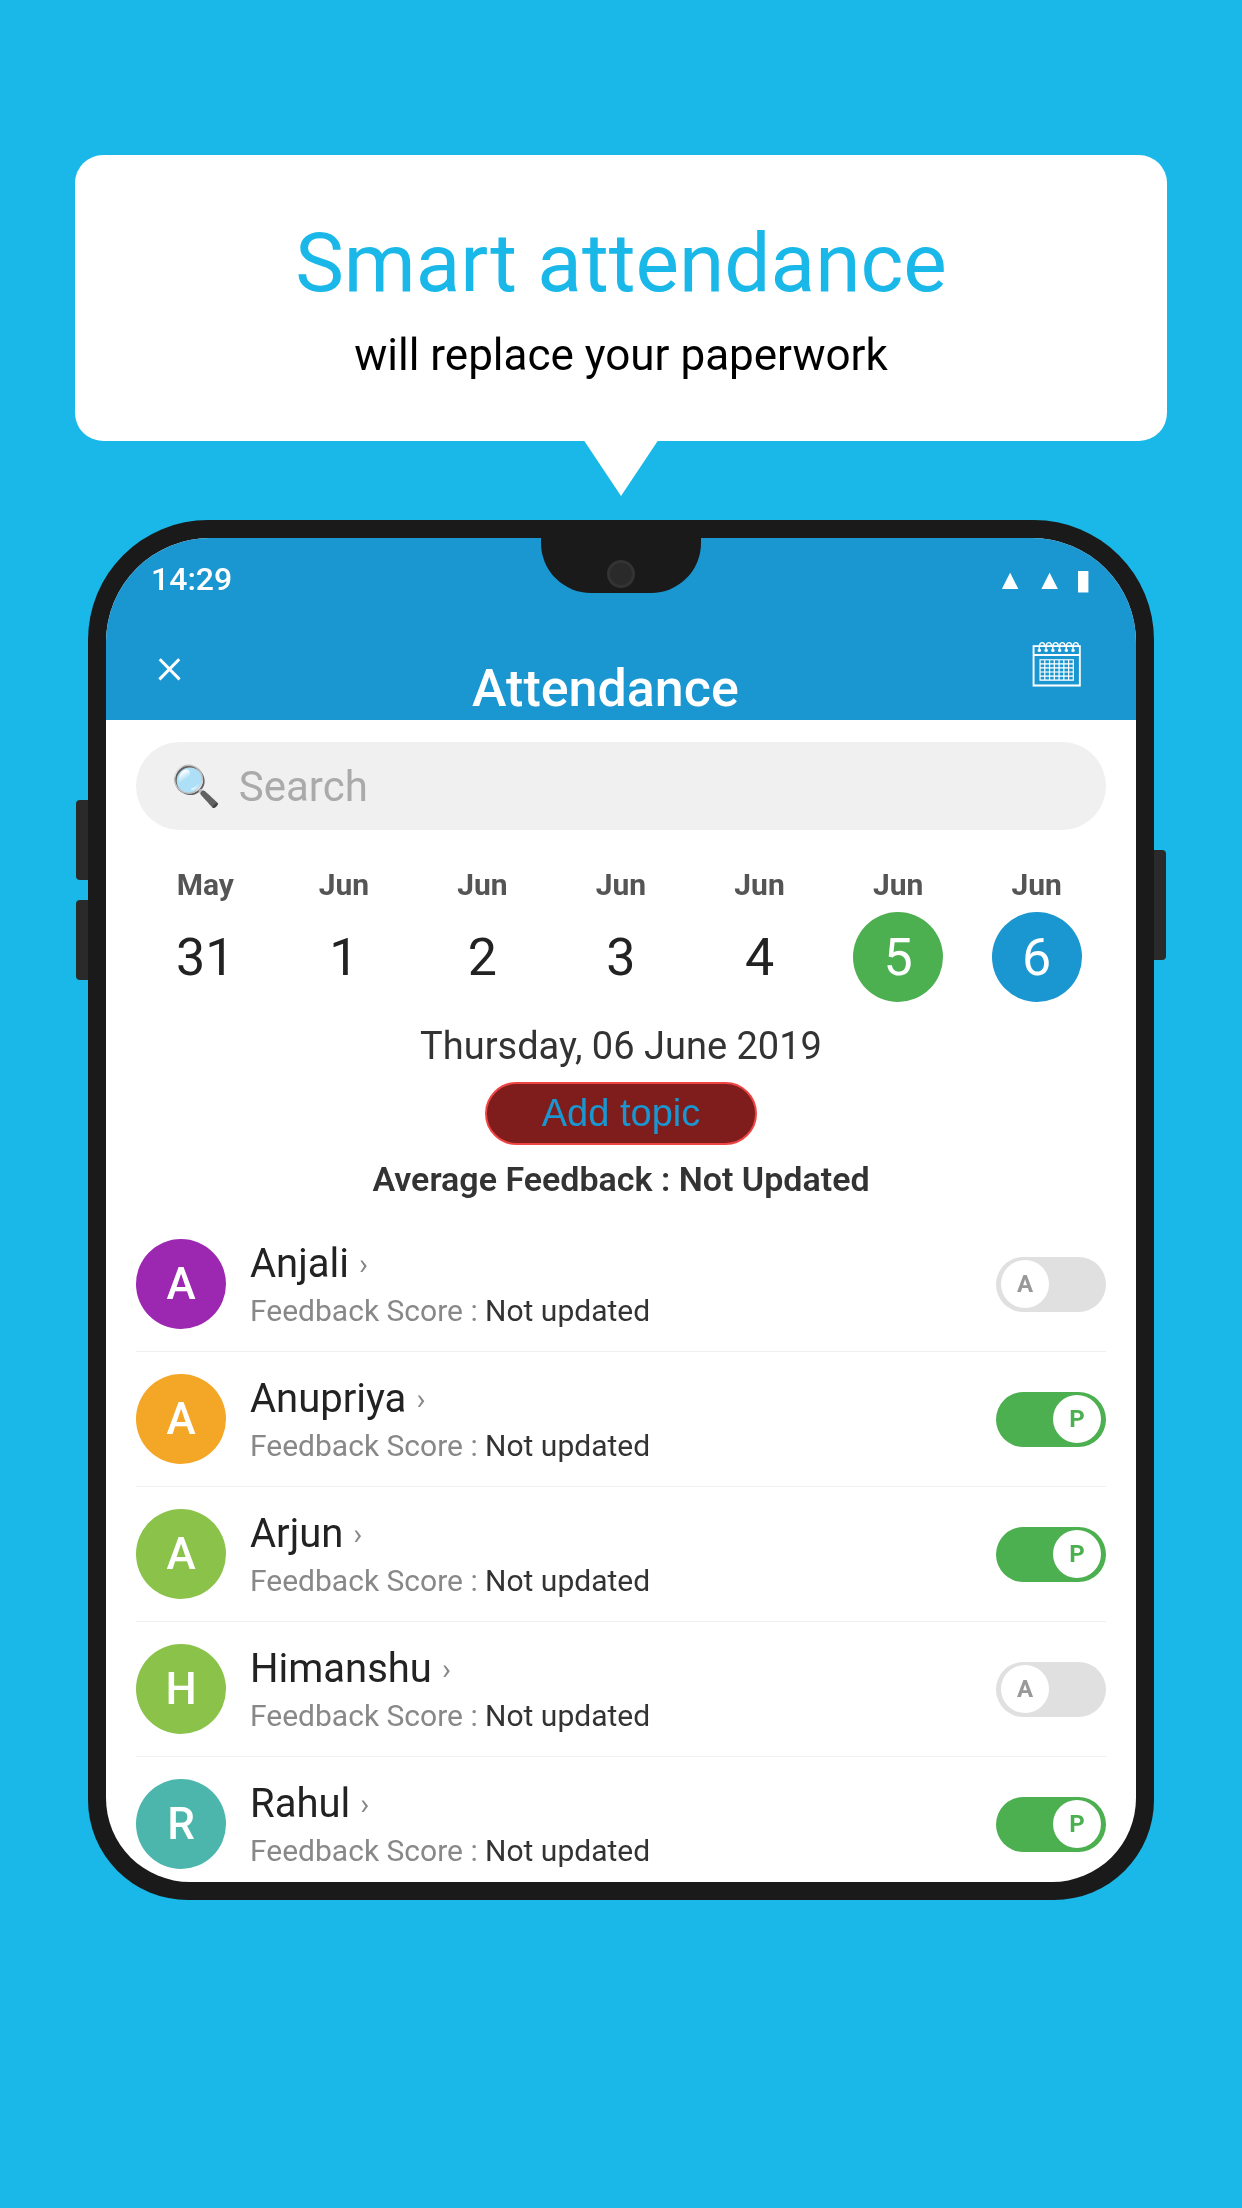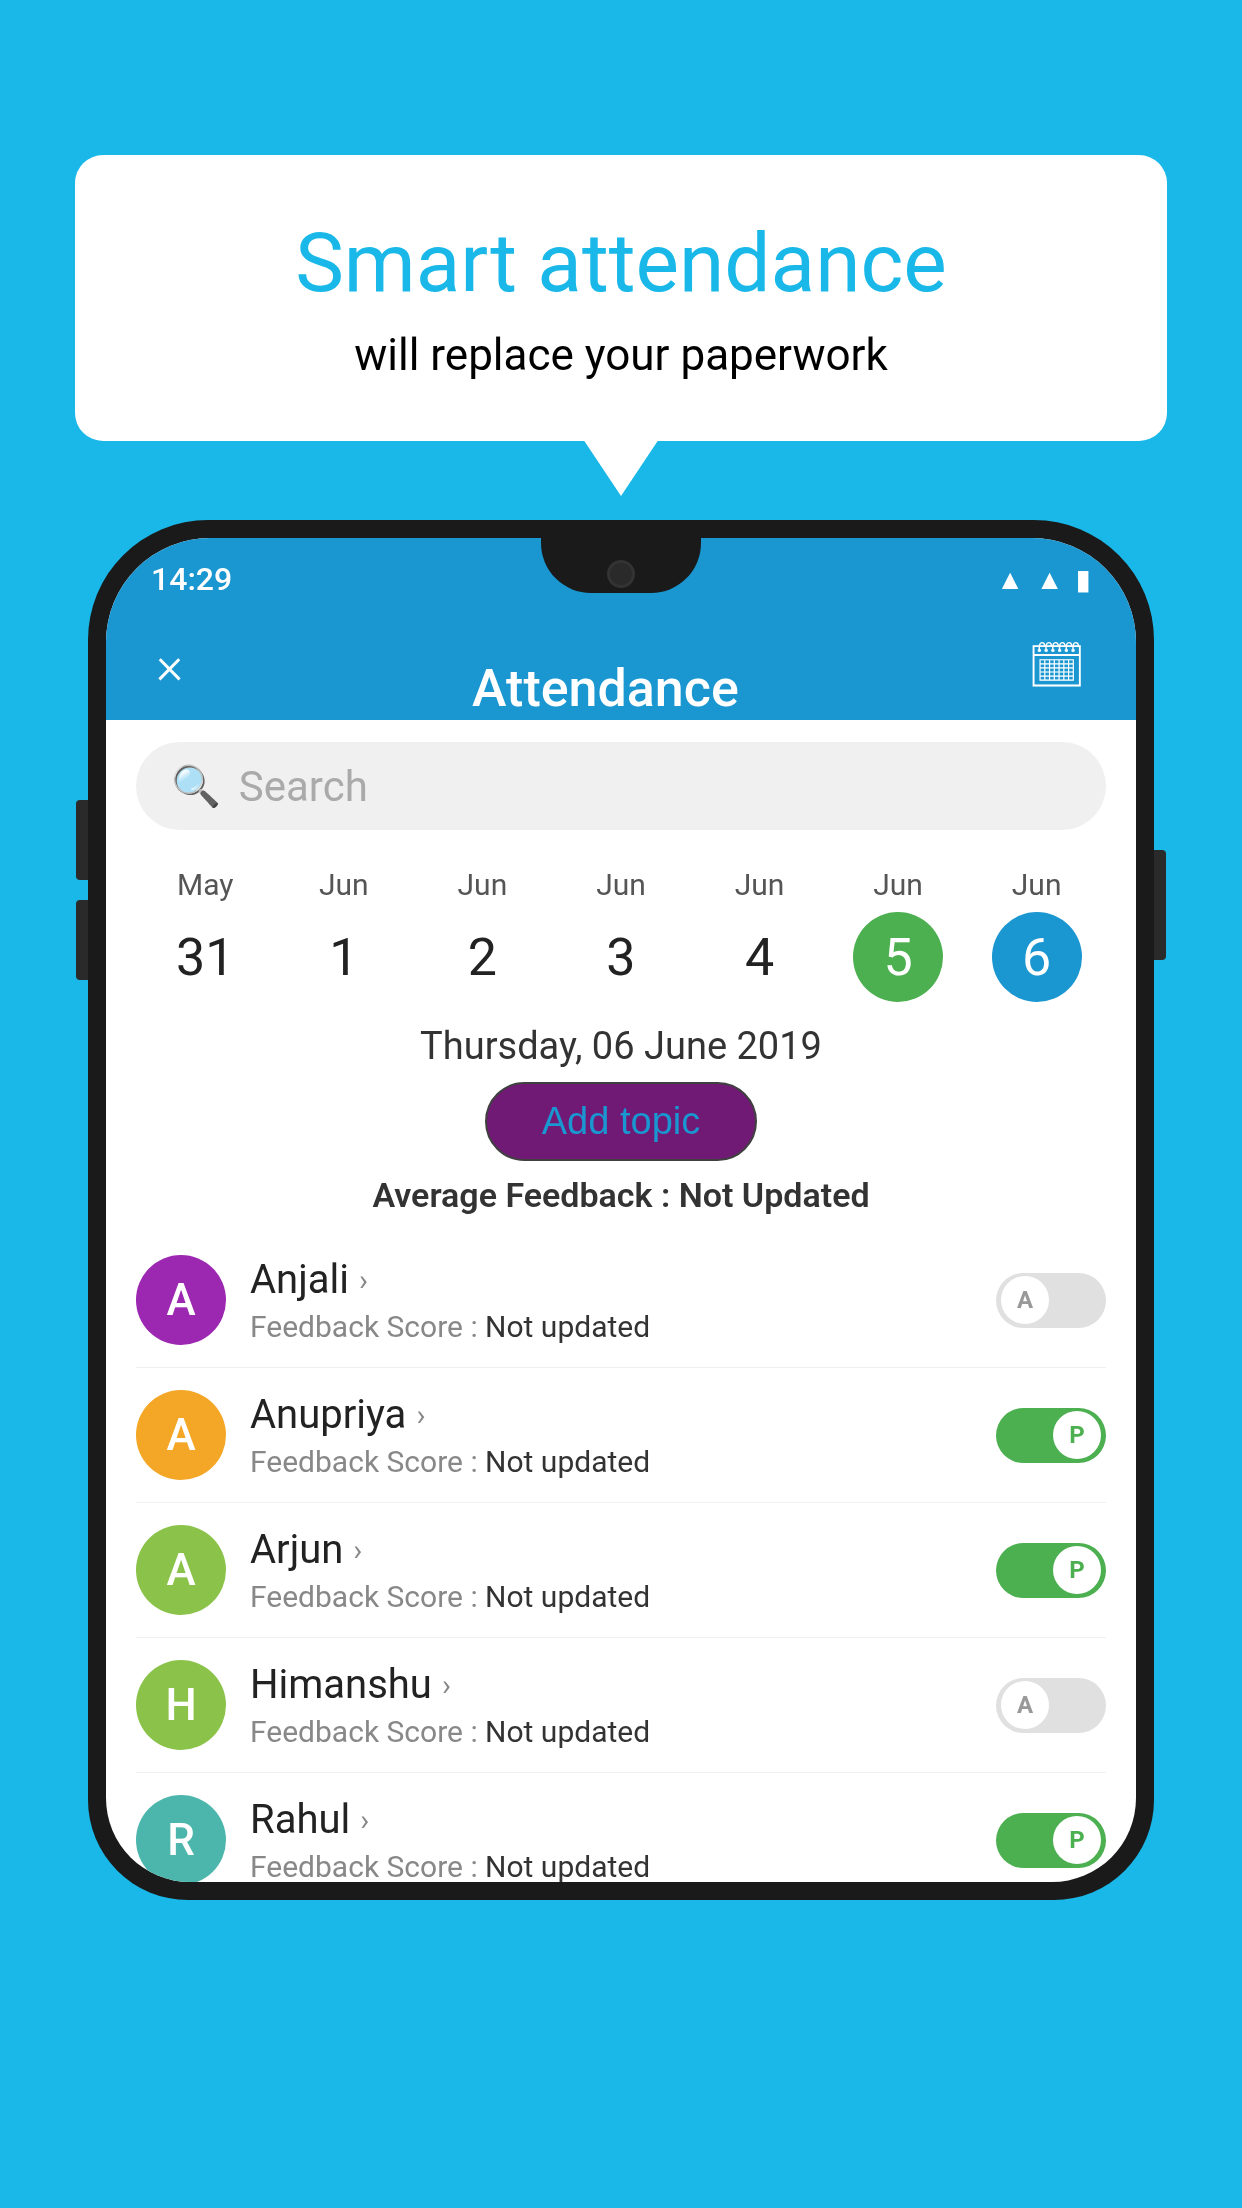--- a/index.html
+++ b/index.html
@@ -196,21 +196,21 @@
     .calendar-day {
       display: flex;
       flex-direction: column;
       align-items: center;
       gap: 10px;
     }
 
     .cal-month {
       font-size: 30px;
       color: #555;
-      font-weight: 400;
+      font-weight: 700;
     }
 
     .cal-date {
       font-size: 52px;
       font-weight: 400;
       color: #222;
       width: 90px;
       height: 90px;
       display: flex;
       align-items: center;
@@ -234,26 +234,26 @@
       text-align: center;
       font-size: 38px;
       color: #333;
       margin: 12px 0;
     }
 
     
     .add-topic-btn {
       display: block;
       margin: 14px auto;
-      border: 2px solid #404040;
-      background: #701a75;
+      border: 2px solid #ef4444;
+      background: #7f1d1d;
       color: #1a96d0;
       font-size: 38px;
       border-radius: 50px;
-      padding: 16px 55px;
+      padding: 8px 55px;
       width: fit-content;
     }
 
     
     .avg-feedback {
       text-align: center;
       font-size: 34px;
       color: #888;
       margin: 10px 16px 18px;
     }

